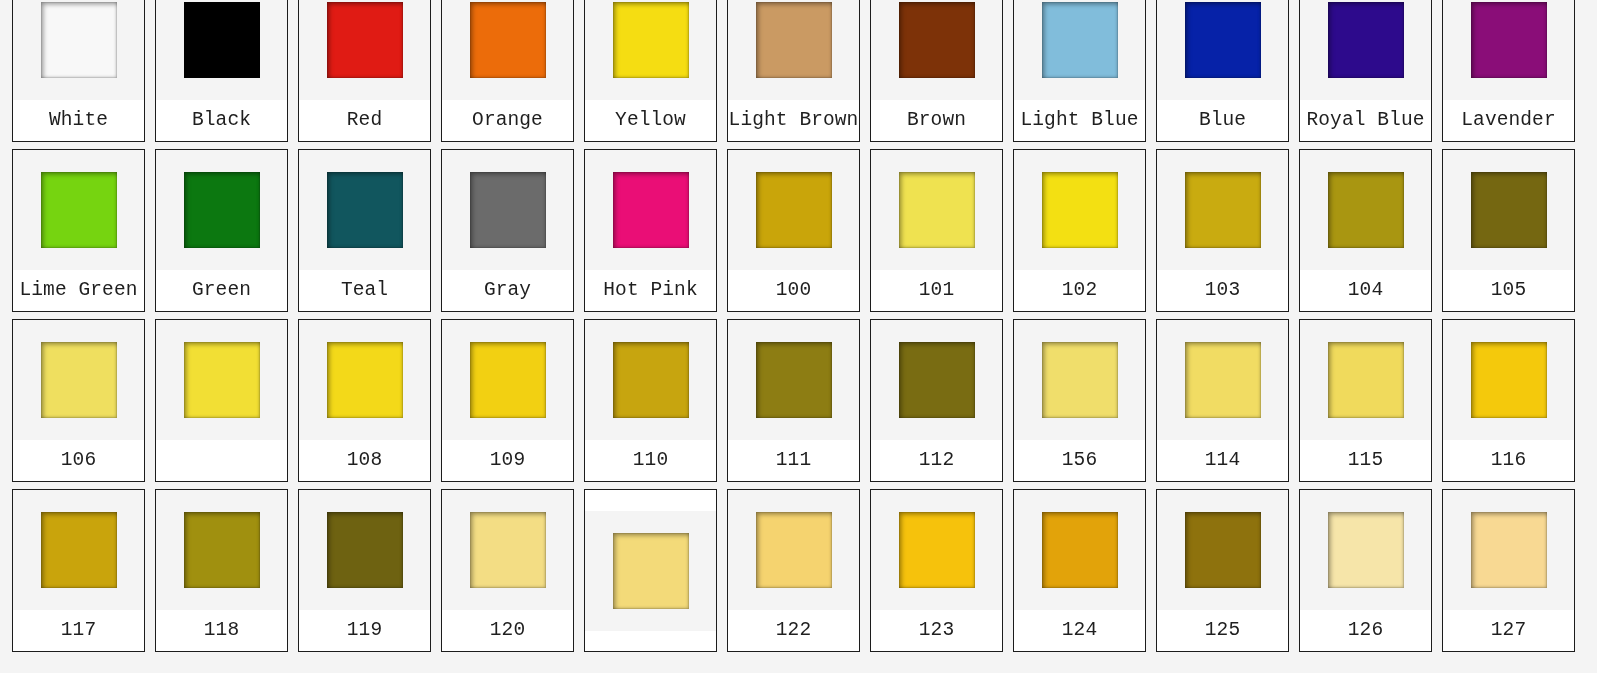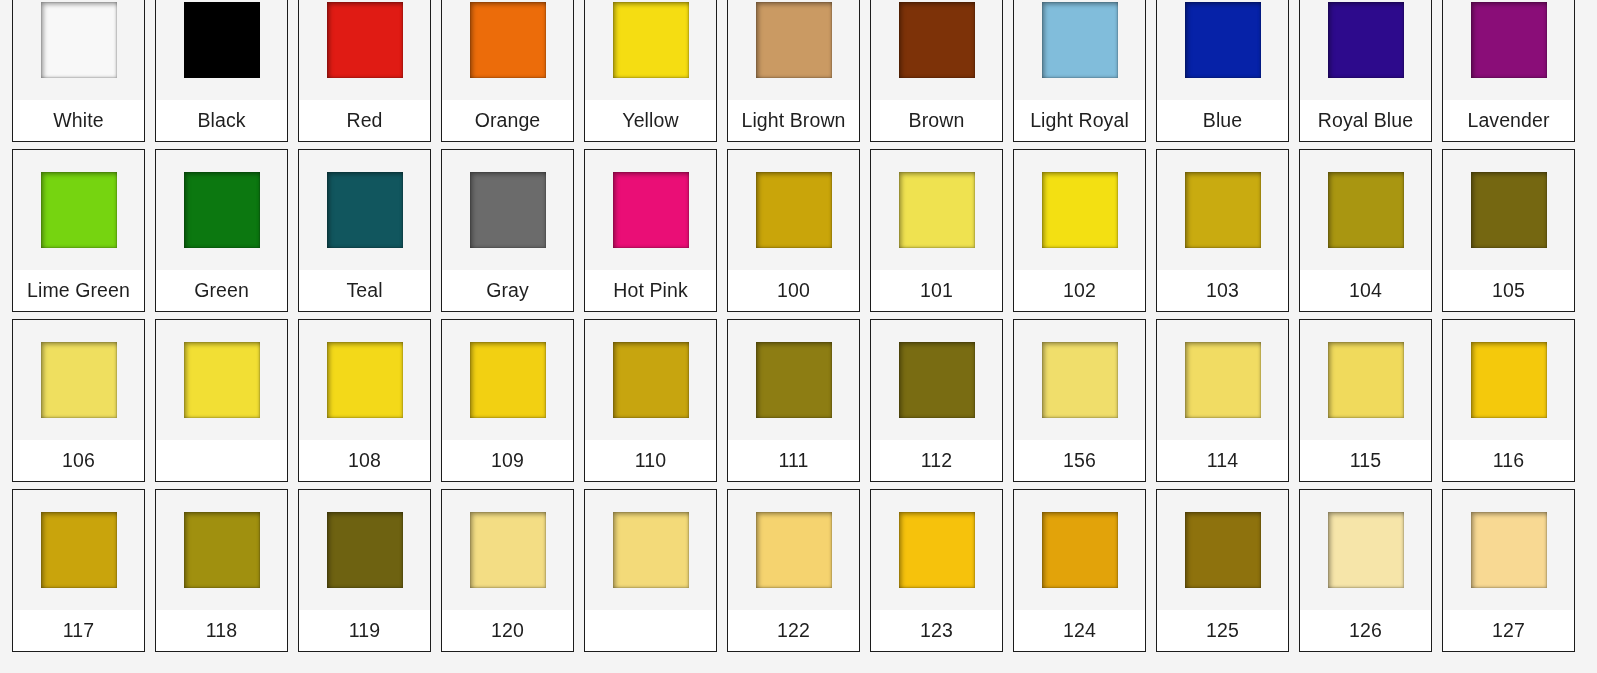--- a/index.html
+++ b/index.html
@@ -84,28 +84,29 @@
     display: flex;
     align-items: center;
     justify-content: center;
     box-sizing: border-box;
   }
 
   .swatch-label {
     font-size: 19.5px;
     line-height: 1;
     color: #1f1f1f;
-    font-family: Liberation Sans, sans-serif;
+    font-family: Liberation Mono, monospace;
     letter-spacing: 0.1px;
     white-space: nowrap;
   }
 
   
   .swatch-row.clipped-bottom .swatch-card {
     height: 163px;
+    justify-content: center;
   }
 </style>
 </head>
 <body>
 
 <div id="palette-grid">
   <div class="grid-rows">
       <div class="swatch-row">
         <div class="swatch-card">
           <div class="swatch-area">
@@ -161,21 +162,21 @@
           </div>
           <div class="swatch-label-strip">
             <span class="swatch-label">Brown</span>
           </div>
         </div>
         <div class="swatch-card">
           <div class="swatch-area">
             <div class="swatch-chip" style="background-color: rgb(129, 189, 219);"></div>
           </div>
           <div class="swatch-label-strip">
-            <span class="swatch-label">Light Royal</span>
+            <span class="swatch-label">Light Blue</span>
           </div>
         </div>
         <div class="swatch-card">
           <div class="swatch-area">
             <div class="swatch-chip" style="background-color: rgb(6, 34, 168);"></div>
           </div>
           <div class="swatch-label-strip">
             <span class="swatch-label">Blue</span>
           </div>
         </div>

